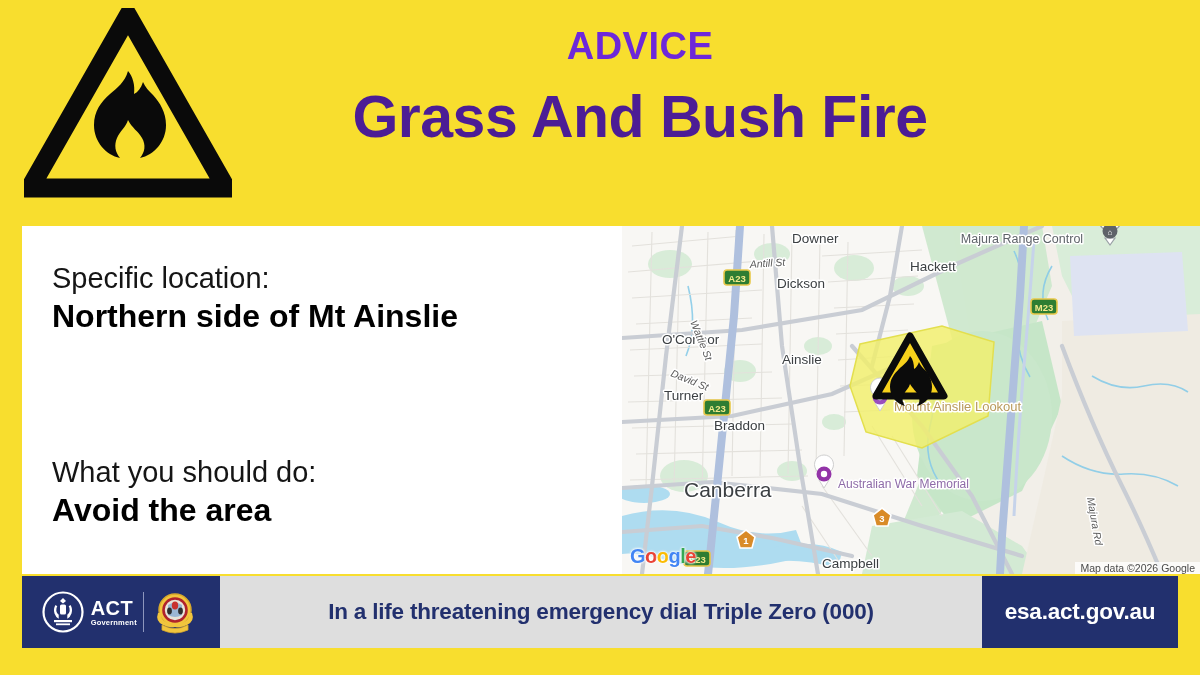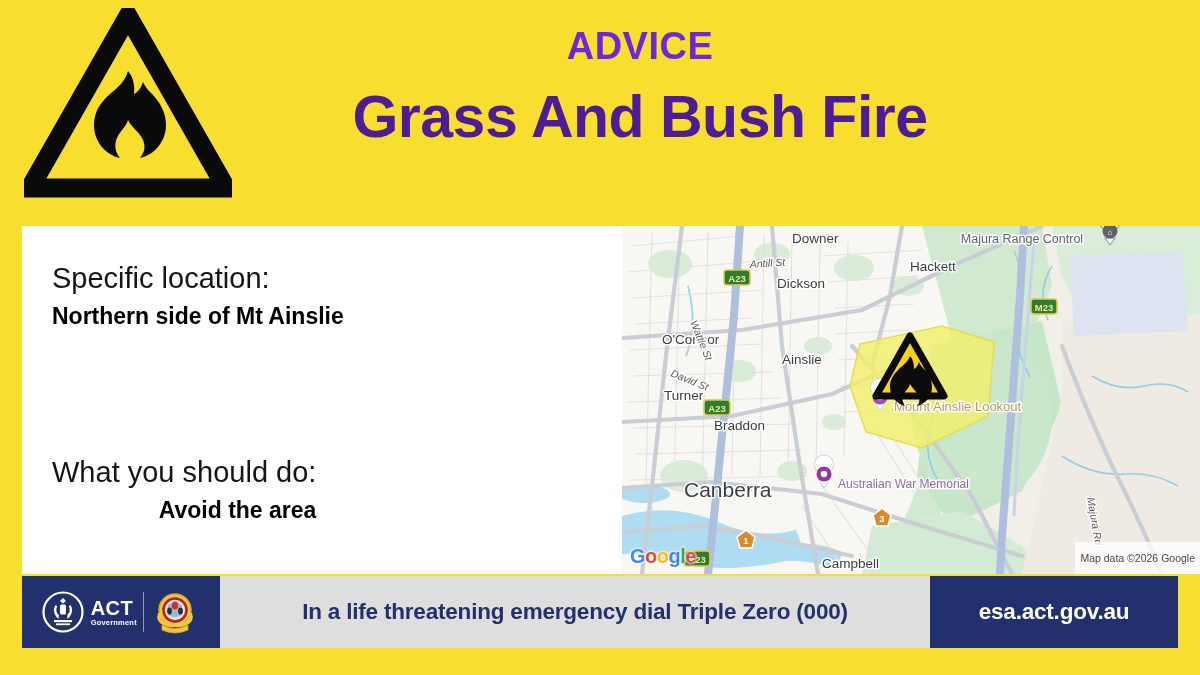--- a/index.html
+++ b/index.html
@@ -36,21 +36,21 @@
   #info-panel {
     width:578px; height:100%; position:relative; background:#fff;
   }
   .info-block { position:absolute; left:30px; }
   #loc-block { top:34px; }
   #action-block { top:228px; }
   .info-label {
     font-size:29px; color:#151515; font-weight:normal; line-height:1.25;
   }
   .info-value {
-    font-size:23px; color:#000; font-weight:bold; line-height:1.25; margin-top:6px;text-align:right;
+    font-size:32px; color:#000; font-weight:bold; line-height:1.25; 
   }
 
   
   #map-panel {
     position:absolute; left:600px; top:0; width:578px; height:348px;
     overflow:hidden; background:#F2EFE9;
   }
   #map-svg { display:block; width:578px; height:348px; }
 
   .map-label {
@@ -69,40 +69,40 @@
     font-size:20px; font-weight:bold; letter-spacing:-0.5px;
     text-shadow:0 0 3px rgba(255,255,255,.95), 0 0 3px rgba(255,255,255,.95), 0 0 2px rgba(255,255,255,.9);
   }
   #google-logo .g1{color:#4285F4;} #google-logo .g2{color:#EA4335;}
   #google-logo .g3{color:#FBBC05;} #google-logo .g4{color:#4285F4;}
   #google-logo .g5{color:#34A853;} #google-logo .g6{color:#EA4335;}
 
   #map-attribution {
     position:absolute; right:0; bottom:0;
     background:rgba(255,255,255,.78); color:#4A4A4A;
-    font-size:10.5px; padding:10px 5px;
+    font-size:10.5px; padding:0 5px;
   }
 
   
   #footer {
     position:absolute; left:22px; top:576px; width:1156px; height:72px;
     display:flex; align-items:stretch;
   }
   #logo-bar {
     width:198px; background:#22306E; display:flex; align-items:center;
     justify-content:center; gap:6px;
   }
   #emergency-strip {
     flex:1; background:#DEDEDE; display:flex; align-items:center; justify-content:center;
   }
   #emergency-text {
     font-size:22.5px; font-weight:bold; color:#22306E; letter-spacing:-0.2px;
   }
   #website-button {
-    width:248px; background:#22306E; display:flex; align-items:center; justify-content:center;text-align:right;
+    width:196px; background:#22306E; display:flex; align-items:center; justify-content:center;text-align:right;
   }
   #website-text { font-size:22.5px; font-weight:bold; color:#fff; letter-spacing:-0.2px; }
 
   .logo-divider { width:1.5px; height:40px; background:#8D96BD; }
 </style>
 </head>
 <body>
 
 <div id="header">
 

